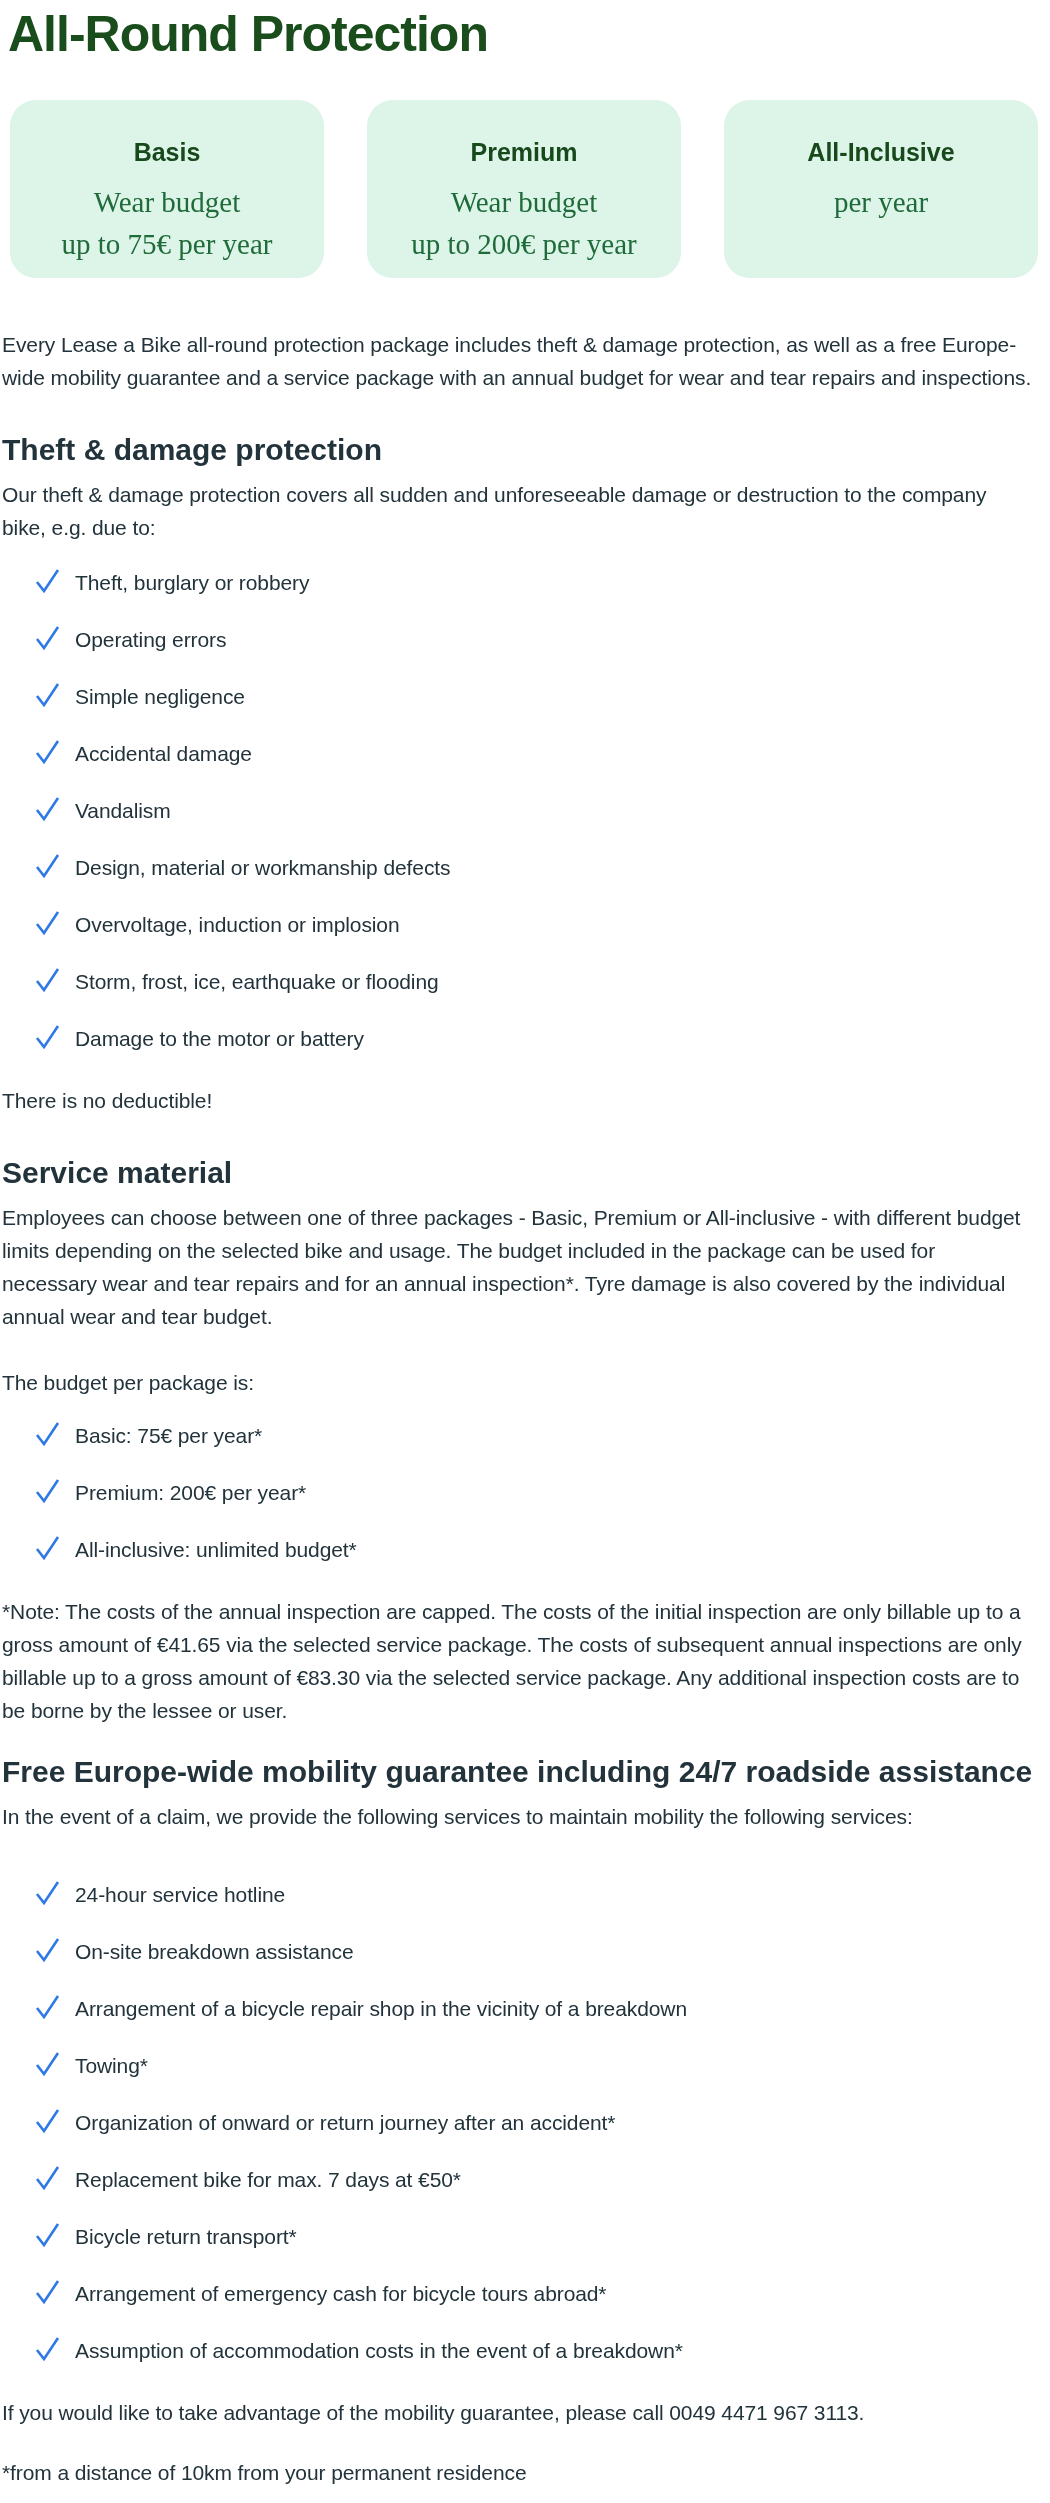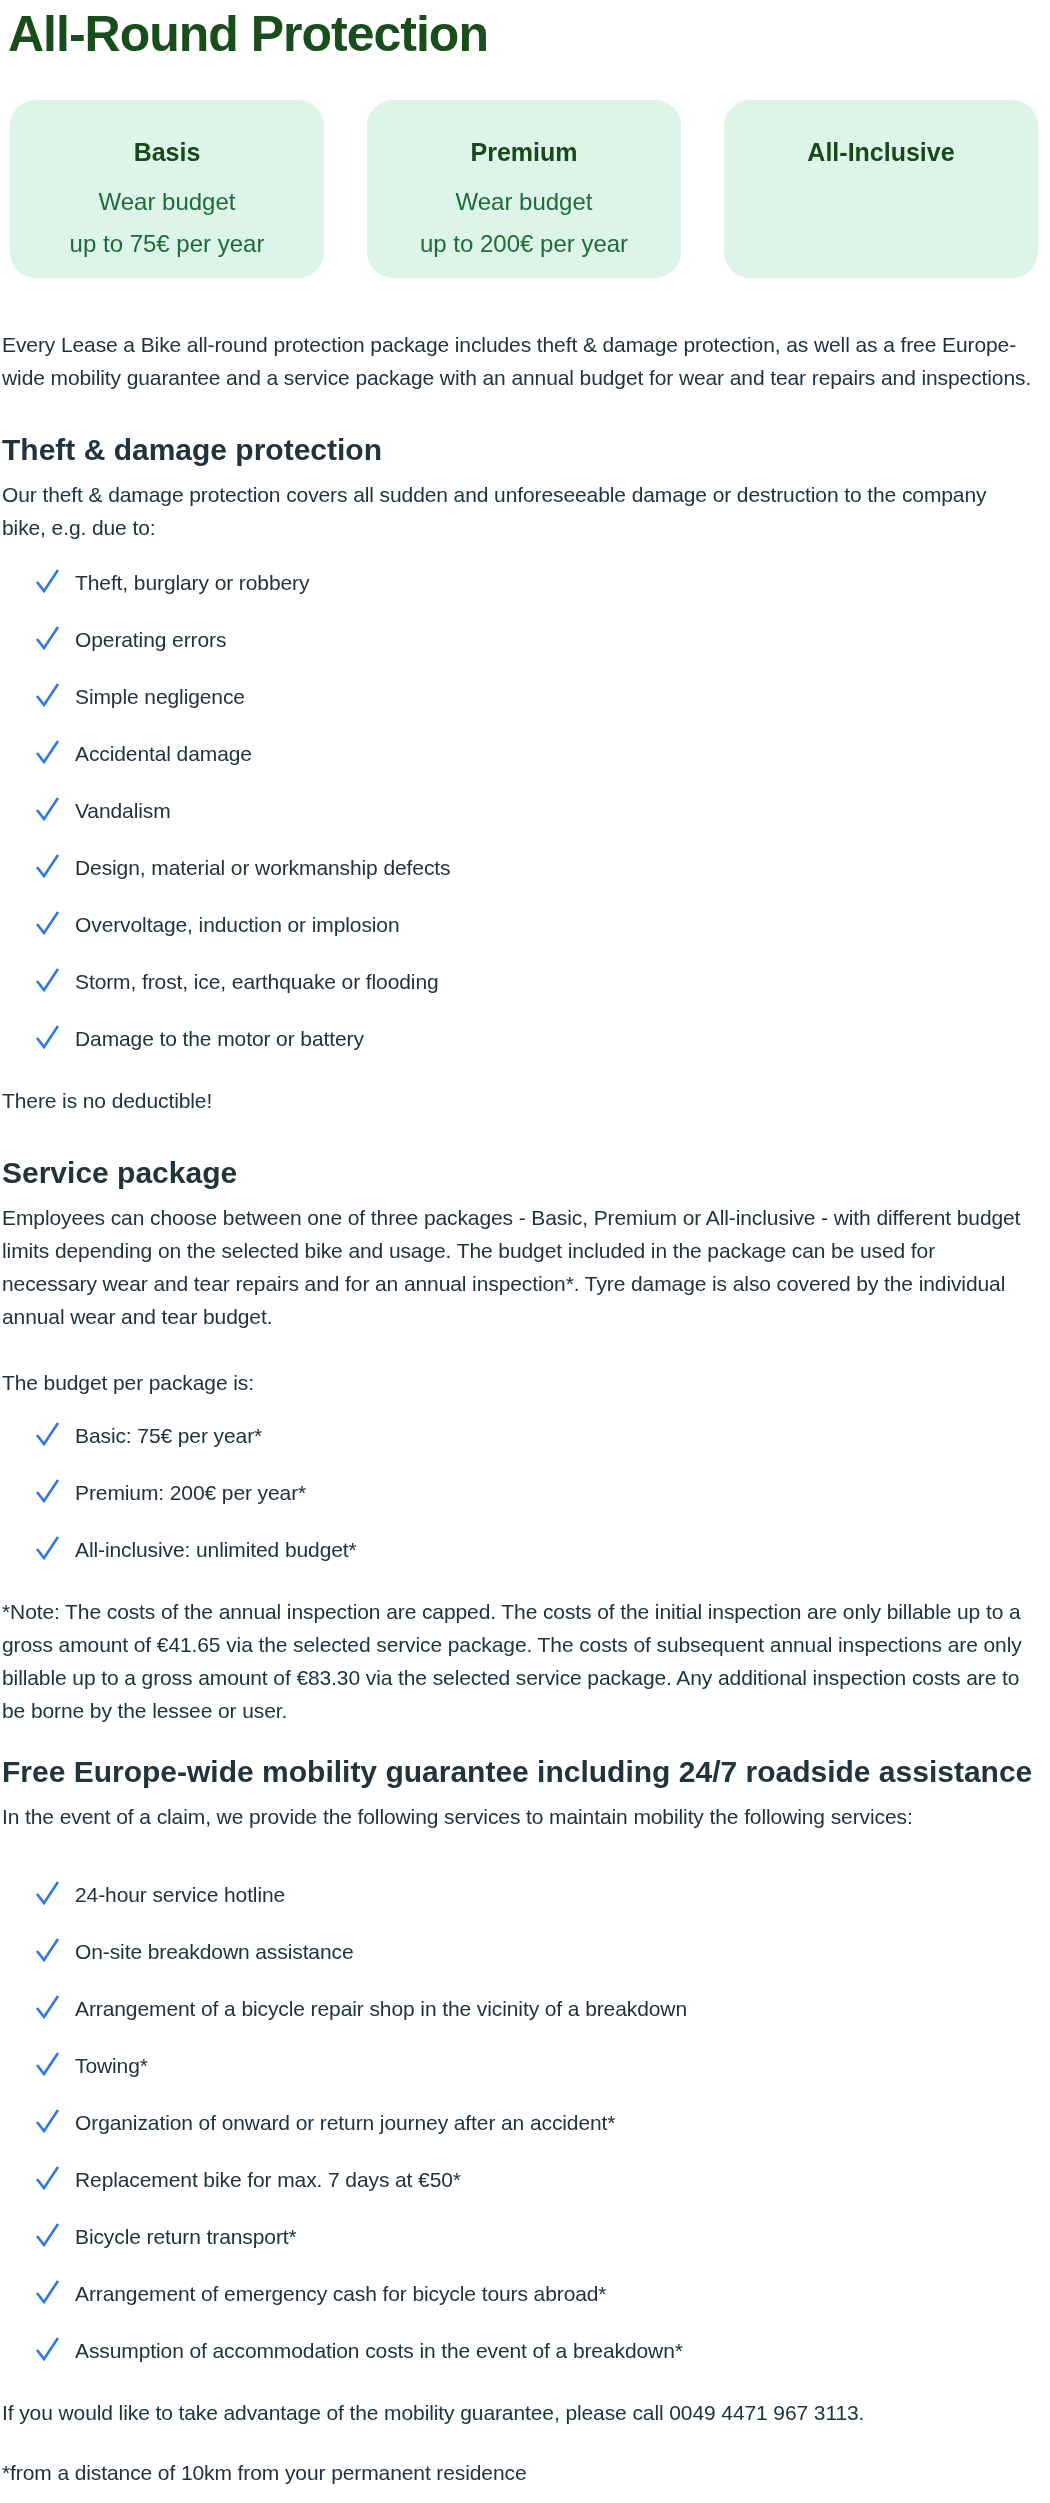--- a/index.html
+++ b/index.html
@@ -43,23 +43,24 @@
     padding-top: 38px;
     text-align: center;
   }
   .card-title {
     font-size: 25px;
     font-weight: 700;
     color: var(--card-title-green);
     margin-bottom: 14px;
   }
   .card-line {
-    font-size: 24px;
+    font-size: 29px;
     line-height: 42px;
     color: var(--card-text-green);
+    font-family: Liberation Serif, serif;
   }
   p {
     margin: 0;
     font-size: 21px;
     line-height: 33px;
     letter-spacing: -0.1px;
     max-width: 1032px;
   }
   p.intro { margin-top: 50px; }
   h3.section-heading {
@@ -111,20 +112,21 @@
       <div class="card-line">Wear budget</div>
       <div class="card-line">up to 75€ per year</div>
     </div>
     <div class="card">
       <div class="card-title">Premium</div>
       <div class="card-line">Wear budget</div>
       <div class="card-line">up to 200€ per year</div>
     </div>
     <div class="card">
       <div class="card-title">All-Inclusive</div>
+      <div class="card-line">per year</div>
     </div>
   </div>
 
   <p class="intro">Every Lease a Bike all-round protection package includes theft &amp; damage protection, as well as a free Europe-wide mobility guarantee and a service package with an annual budget for wear and tear repairs and inspections.</p>
 
   <h3 class="section-heading">Theft &amp; damage protection</h3>
   <p>Our theft &amp; damage protection covers all sudden and unforeseeable damage or destruction to the company bike, e.g. due to:</p>
 
   <ul class="checklist">
 
@@ -205,21 +207,21 @@
           <svg width="25" height="27" viewBox="0 0 25 27" fill="none">
             <path d="M2 14 L9 23 L23 2" stroke="currentColor" stroke-width="2.6" fill="none"></path>
           </svg>
         </span>
         <span>Damage to the motor or battery</span>
       </li>
     </ul>
 
   <p class="closing">There is no deductible!</p>
 
-  <h3 class="section-heading">Service package</h3>
+  <h3 class="section-heading">Service material</h3>
   <p>Employees can choose between one of three packages - Basic, Premium or All-inclusive - with different budget limits depending on the selected bike and usage. The budget included in the package can be used for necessary wear and tear repairs and for an annual inspection*. Tyre damage is also covered by the individual annual wear and tear budget.</p>
   <p style="margin-top:33px">The budget per package is:</p>
 
   <ul class="checklist budget">
 
       <li>
         <span class="check">
           <svg width="25" height="27" viewBox="0 0 25 27" fill="none">
             <path d="M2 14 L9 23 L23 2" stroke="currentColor" stroke-width="2.6" fill="none"></path>
           </svg>

